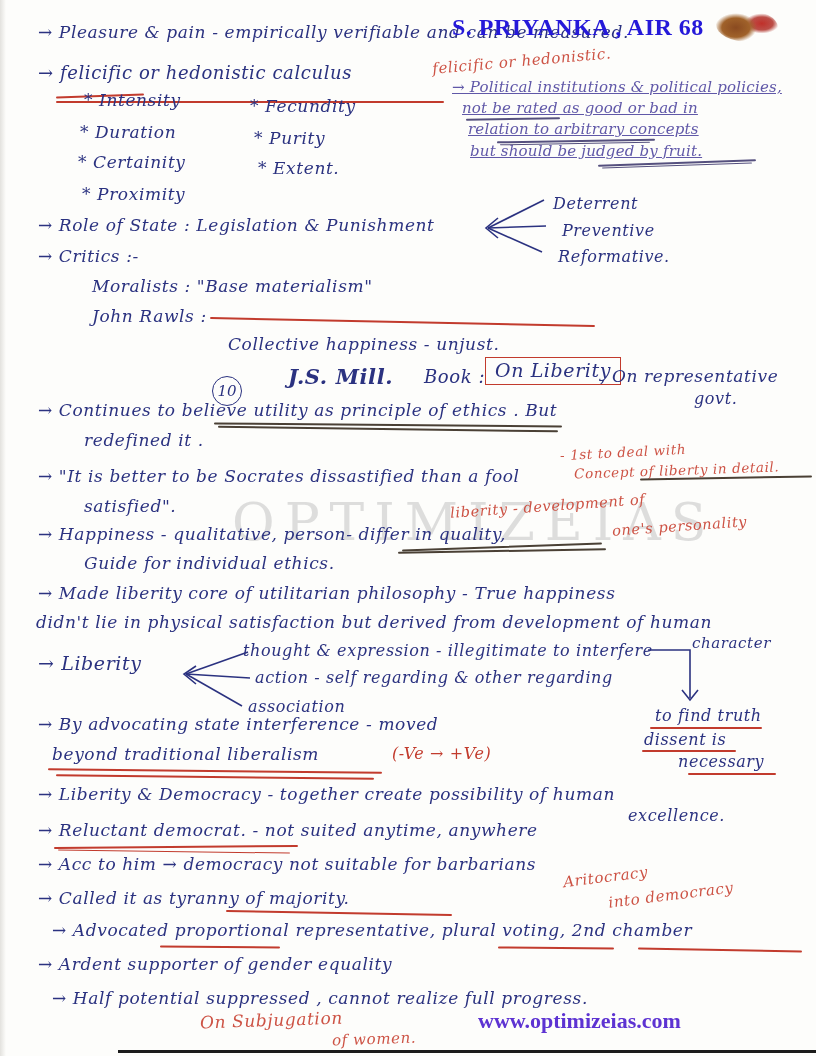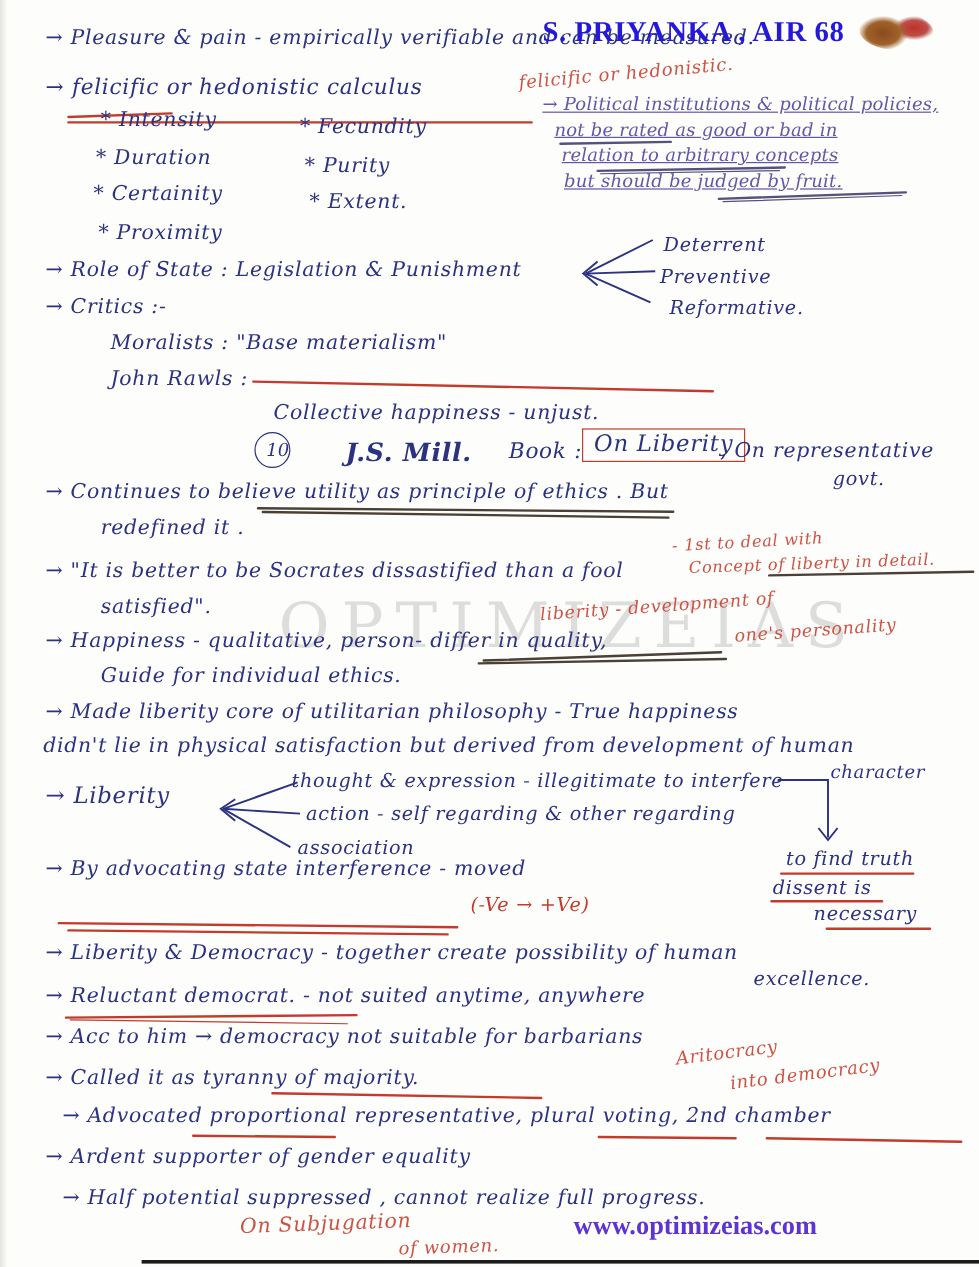--- a/index.html
+++ b/index.html
@@ -98,30 +98,30 @@
   <span class="hw" style="left:38px;top:215px;">→ Role of  State :  Legislation &amp; Punishment</span>
   <svg class="inkline" style="left:480px;top:192px;" width="70" height="66">
     <g stroke="currentColor" stroke-width="1.6" fill="none">
       <line x1="8" y1="36" x2="64" y2="8"></line>
       <line x1="8" y1="36" x2="66" y2="34"></line>
       <line x1="8" y1="36" x2="62" y2="60"></line>
       <polyline points="18,26 6,36 18,46"></polyline>
     </g>
   </svg>
   <span class="hw fs16" style="left:553px;top:194px;">Deterrent</span>
-  <span class="hw fs16" style="left:550px;top:221px;">Preventive</span>
+  <span class="hw fs16" style="left:562px;top:221px;">Preventive</span>
   <span class="hw fs16" style="left:558px;top:247px;">Reformative.</span>
 
   <span class="hw" style="left:38px;top:246px;">→ Critics :-</span>
   <span class="hw" style="left:92px;top:276px;">Moralists  :  "Base materialism"</span>
   <span class="hw" style="left:92px;top:306px;">John Rawls :</span>
   <span class="hw" style="left:228px;top:334px;">Collective happiness - unjust.</span>
   <div class="ul rul" style="left:210px;top:321px;width:385px;height:2.2px;transform:rotate(1.2deg);"></div>
 
-  <span class="circle-num" style="left:212px;top:360px;text-align:right;">10</span>
+  <span class="circle-num" style="left:212px;top:376px;">10</span>
   <span class="hw fs21" style="left:288px;top:364px;">J.S. Mill.</span>
   <span class="hw fs18" style="left:424px;top:366px;">Book :</span>
   <span class="red-box" style="left:485px;top:357px;">On Liberity</span>
   <span class="hw" style="left:600px;top:366px;">, On representative</span>
   <span class="hw fs16" style="left:694px;top:389px;">govt.</span>
 
   <span class="hw" style="left:38px;top:400px;">→ Continues to believe  utility as principle of  ethics . But</span>
   <span class="hw" style="left:84px;top:430px;">redefined  it .</span>
   <div class="ul kul" style="left:214px;top:424px;width:348px;height:1.8px;transform:rotate(0.5deg);"></div>
   <div class="ul kul" style="left:218px;top:428px;width:340px;height:1.8px;transform:rotate(0.8deg);"></div>
@@ -165,20 +165,21 @@
   </svg>
 
   <span class="hw fs16" style="left:655px;top:706px;">to  find truth</span>
   <span class="hw fs16" style="left:644px;top:730px;">dissent  is</span>
   <span class="hw fs16" style="left:678px;top:752px;">necessary</span>
   <div class="ul rul" style="left:650px;top:727px;width:112px;height:2px;"></div>
   <div class="ul rul" style="left:642px;top:750px;width:94px;height:2px;"></div>
   <div class="ul rul" style="left:688px;top:773px;width:88px;height:2px;"></div>
 
   <span class="hw" style="left:38px;top:714px;">→ By  advocating  state  interference - moved</span>
+  <span class="hw" style="left:52px;top:744px;">beyond  traditional  liberalism</span>
   <span class="hw red fs16" style="left:392px;top:744px;">(-Ve → +Ve)</span>
   <div class="ul rul" style="left:48px;top:770px;width:334px;height:2.4px;transform:rotate(0.6deg);"></div>
   <div class="ul rul" style="left:56px;top:776px;width:318px;height:1.6px;transform:rotate(0.6deg);"></div>
 
   <span class="hw" style="left:38px;top:784px;">→ Liberity &amp; Democracy  - together  create  possibility  of  human</span>
   <span class="hw fs16" style="left:628px;top:806px;">excellence.</span>
 
   <span class="hw" style="left:38px;top:820px;">→ Reluctant democrat. -  not suited  anytime,  anywhere</span>
   <div class="ul rul" style="left:54px;top:846px;width:244px;height:2.2px;transform:rotate(-0.5deg);"></div>
   <div class="ul rul" style="left:58px;top:851px;width:232px;height:1.4px;transform:rotate(0.8deg);"></div>

